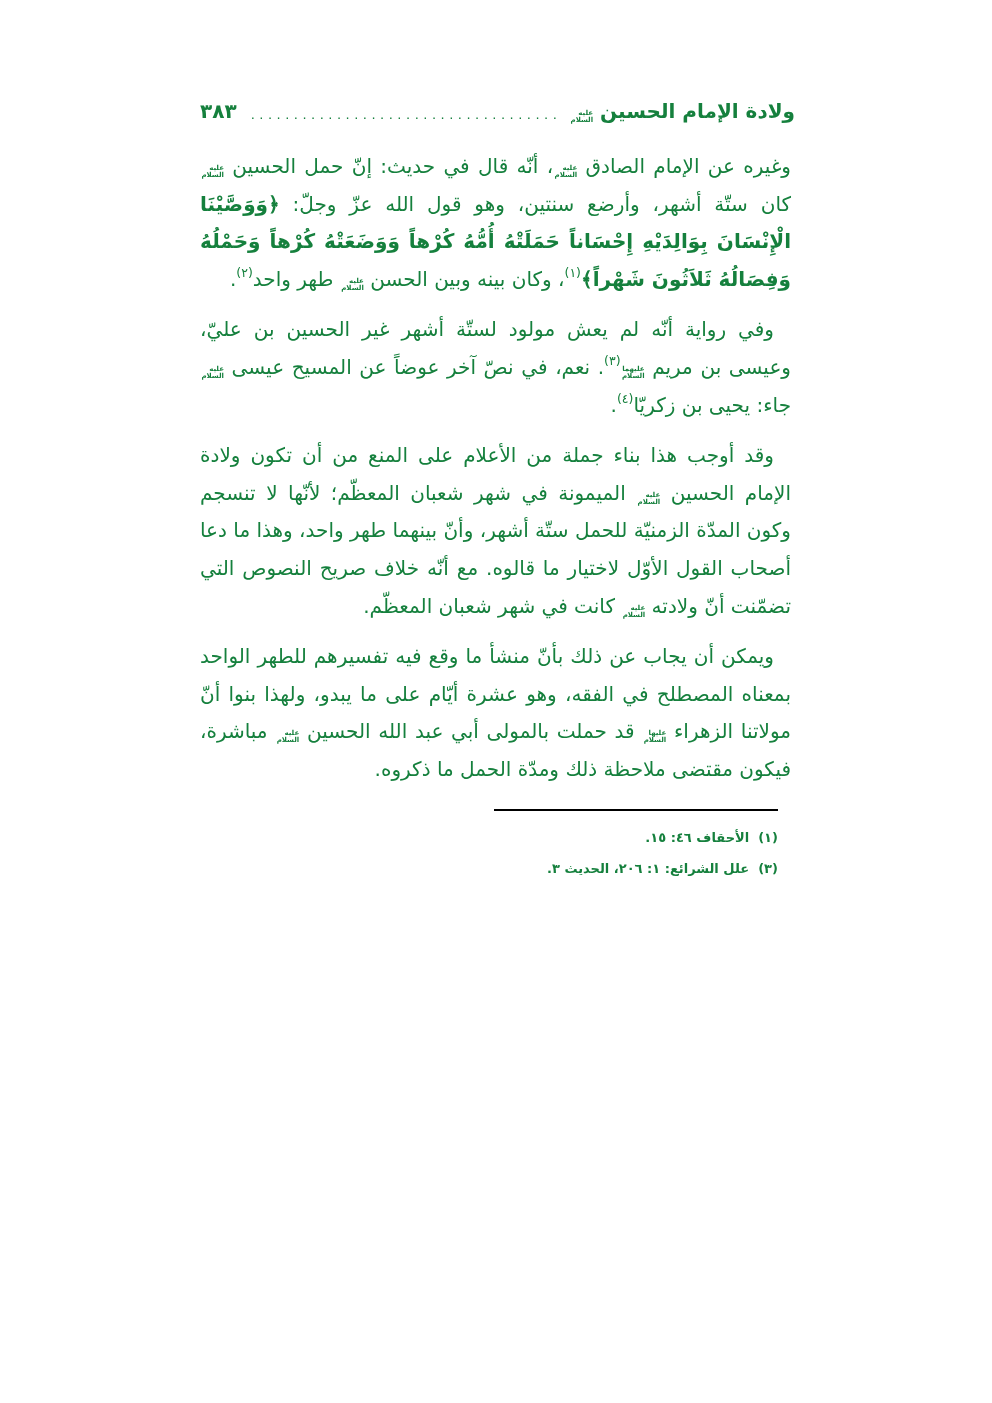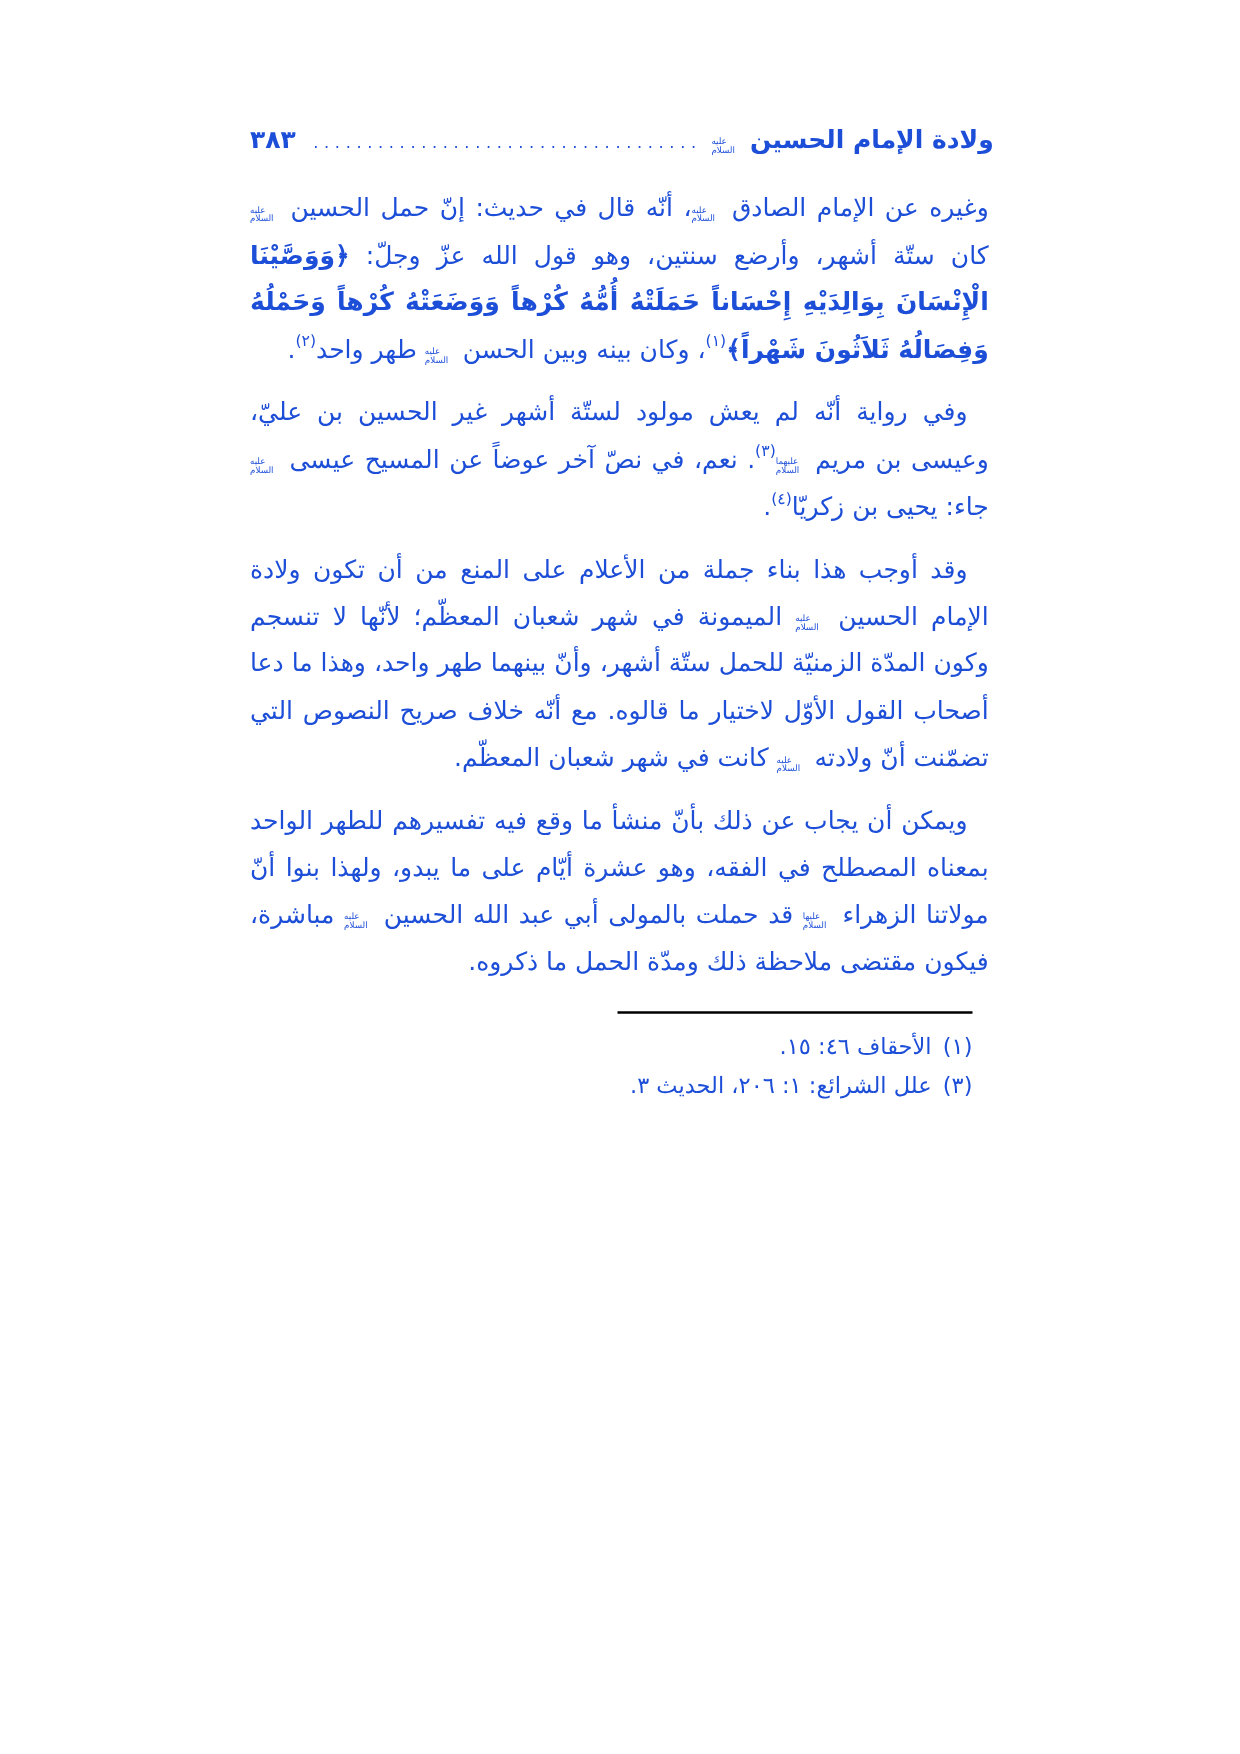--- a/index.html
+++ b/index.html
@@ -2,21 +2,21 @@
 <html lang="ar"><head>
 <meta charset="utf-8">
 <style>
   html, body { margin: 0; padding: 0; background: #e8e8e8; }
   .page {
     position: relative;
     width: 992px;
     height: 1403px;
     margin: 0 auto;
     background: #ffffff;
-    color: #1d4ed8;
+    color: #15803d;
     font-family: "DejaVu Sans", sans-serif;
     overflow: hidden;
   }
   .content {
     position: absolute;
     left: 200px;
     top: 0;
     width: 595px;
   }
   
@@ -64,36 +64,37 @@
     font-size: 12.5px;
     line-height: 0;
     position: relative;
     top: -1px;
   }
   .hon {
     display: inline-block;
     width: 24px;
     font-size: 7px;
     line-height: 7px;
-    text-align: left;
+    text-align: right;
     vertical-align: -4px;
     white-space: normal;
     text-indent: 0;
-    font-weight: normal;
+    font-weight: bold;
   }
   
   .fn-rule {
     width: 284px;
     border: 0;
     border-top: 2.5px solid #000;
     margin: 20px 17px 16px auto;
   }
   .footnotes {
     direction: rtl;
-    font-size: 18px;
+    font-size: 13px;
+    font-weight: bold;
   }
   .footnote {
     margin: 0 17px 9px 0;
     line-height: 22px;
     text-align: right;
   }
   .fn-marker { margin-left: 9px; }
 </style>
 </head>
 <body>

